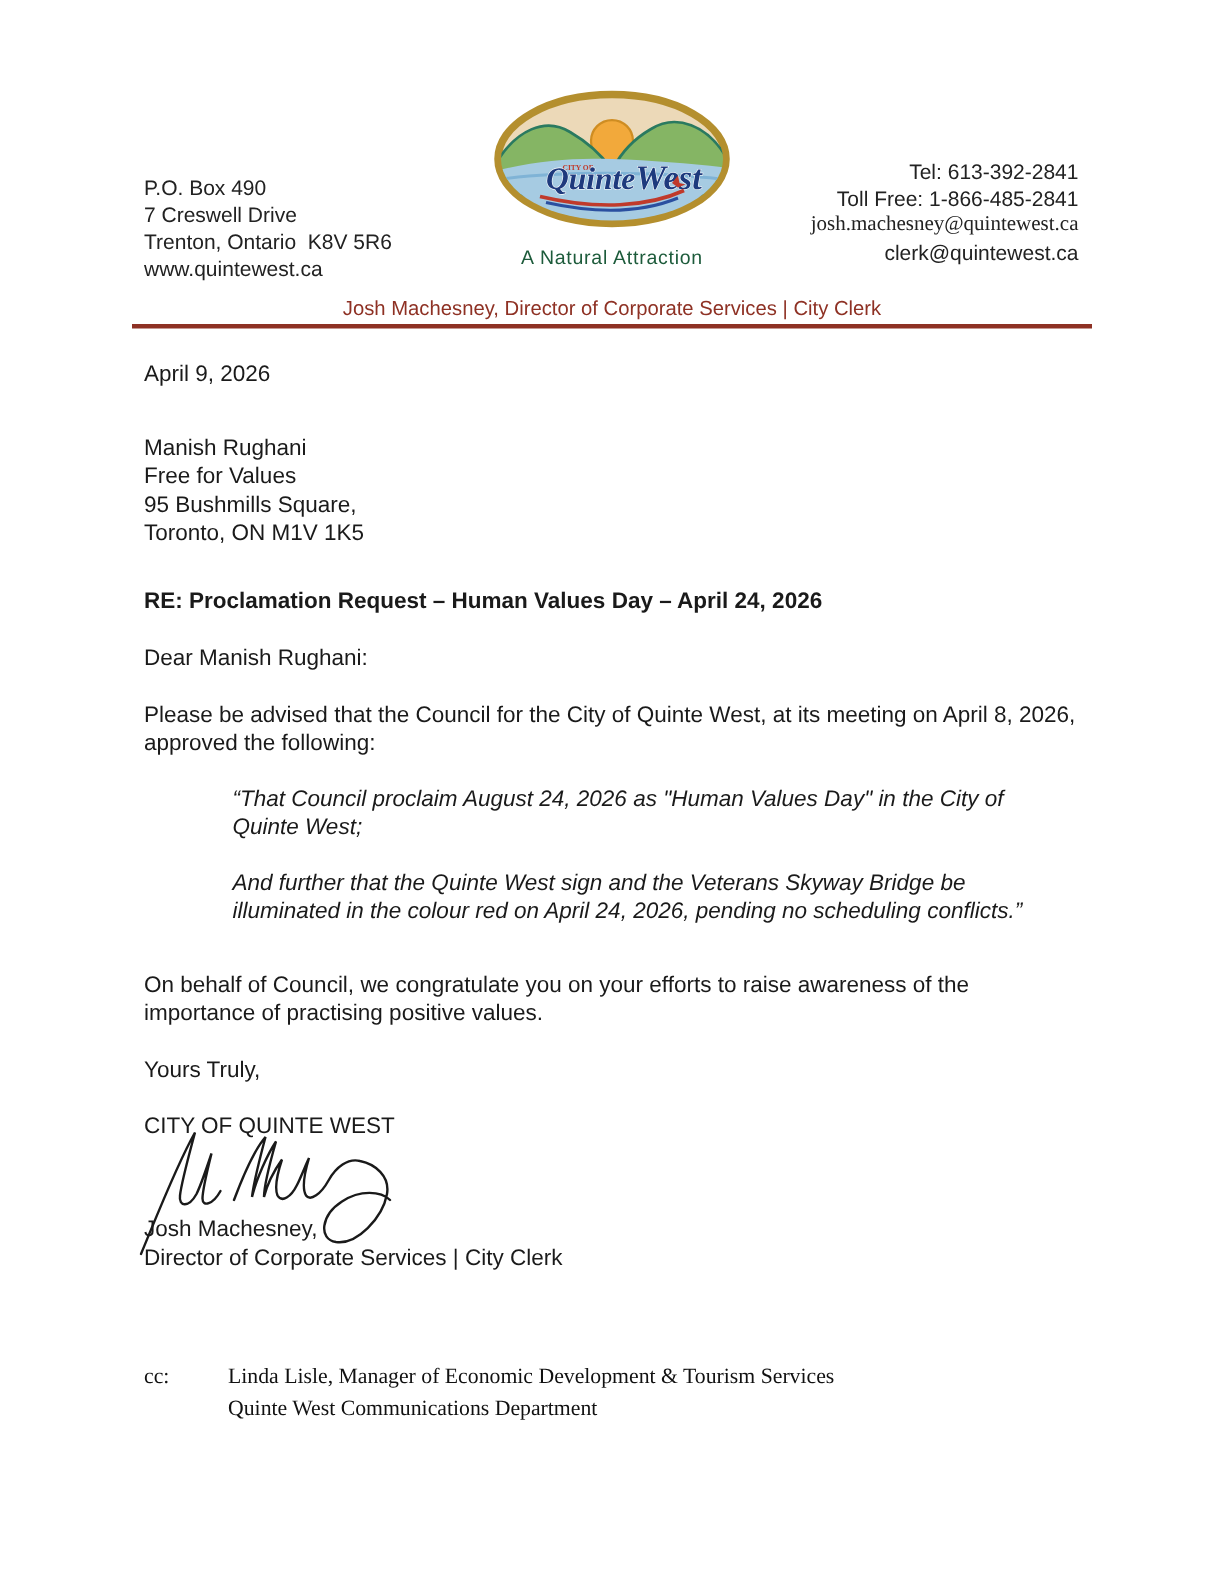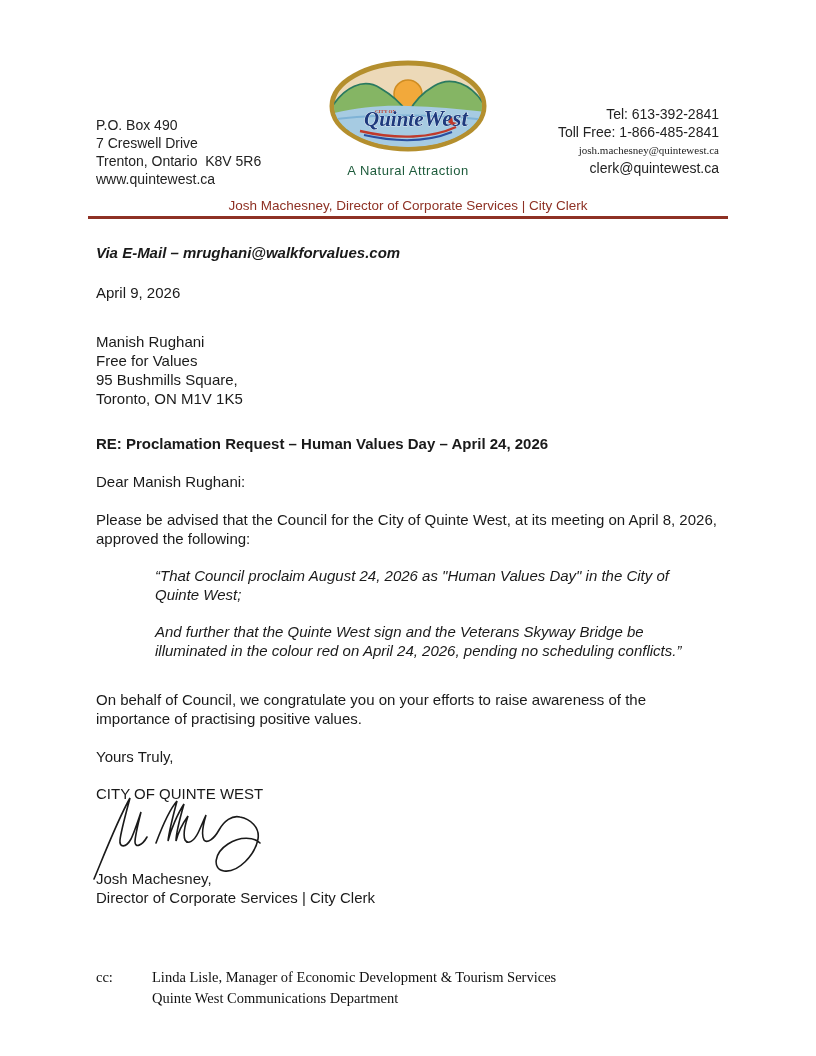--- a/index.html
+++ b/index.html
@@ -29,21 +29,21 @@
   .contact-info {
     position: absolute;
     right: 97px; top: 105px;
     text-align: right;
     font-size: 14px;
     line-height: 18px;
     color: #222;
   }
   .contact-info .serif-line {
     font-family: "Liberation Serif", serif;
-    font-size: 11px;
+    font-size: 14px;
   }
 
   .logo-wrap {
     position: absolute;
     left: 50%; top: 60px;
     transform: translateX(-50%);
     text-align: center;
   }
   .logo-tagline {
     margin-top: 7px;
@@ -86,21 +86,21 @@
   .body-p2      { margin-top: 30px; }
   .closing      { margin-top: 19px; }
 
   .sig-block { position: relative; margin-top: 18px; }
   .org-name  { }
   .signature-svg {
     position: absolute;
     left: -6px; top: 7px;
     pointer-events: none;
   }
-  .signer-name  { margin-top: 66px; }
+  .signer-name  { margin-top: 50px; }
   .signer-title { }
 
   .cc-block {
     display: flex;
     margin-top: 60px;
     font-family: "Liberation Serif", serif;
     font-size: 14.5px;
     line-height: 21px;
     color: #111;
   }
@@ -150,21 +150,20 @@
       <div class="serif-line">josh.machesney@quintewest.ca</div>
       <div>clerk@quintewest.ca</div>
     </div>
 
     <div class="clerk-line">Josh Machesney, Director of Corporate Services | City Clerk</div>
     <div class="header-rule"></div>
   </header>
 
   <main class="letter-body">
 
-    <p class="via-line">Via E-Mail – mrughani@walkforvalues.com</p>
 
     <p class="date-line">April 9, 2026</p>
 
     <div class="recipient">
       <div>Manish Rughani</div>
       <div>Free for Values</div>
       <div>95 Bushmills Square,</div>
       <div>Toronto, ON M1V 1K5</div>
     </div>
 

